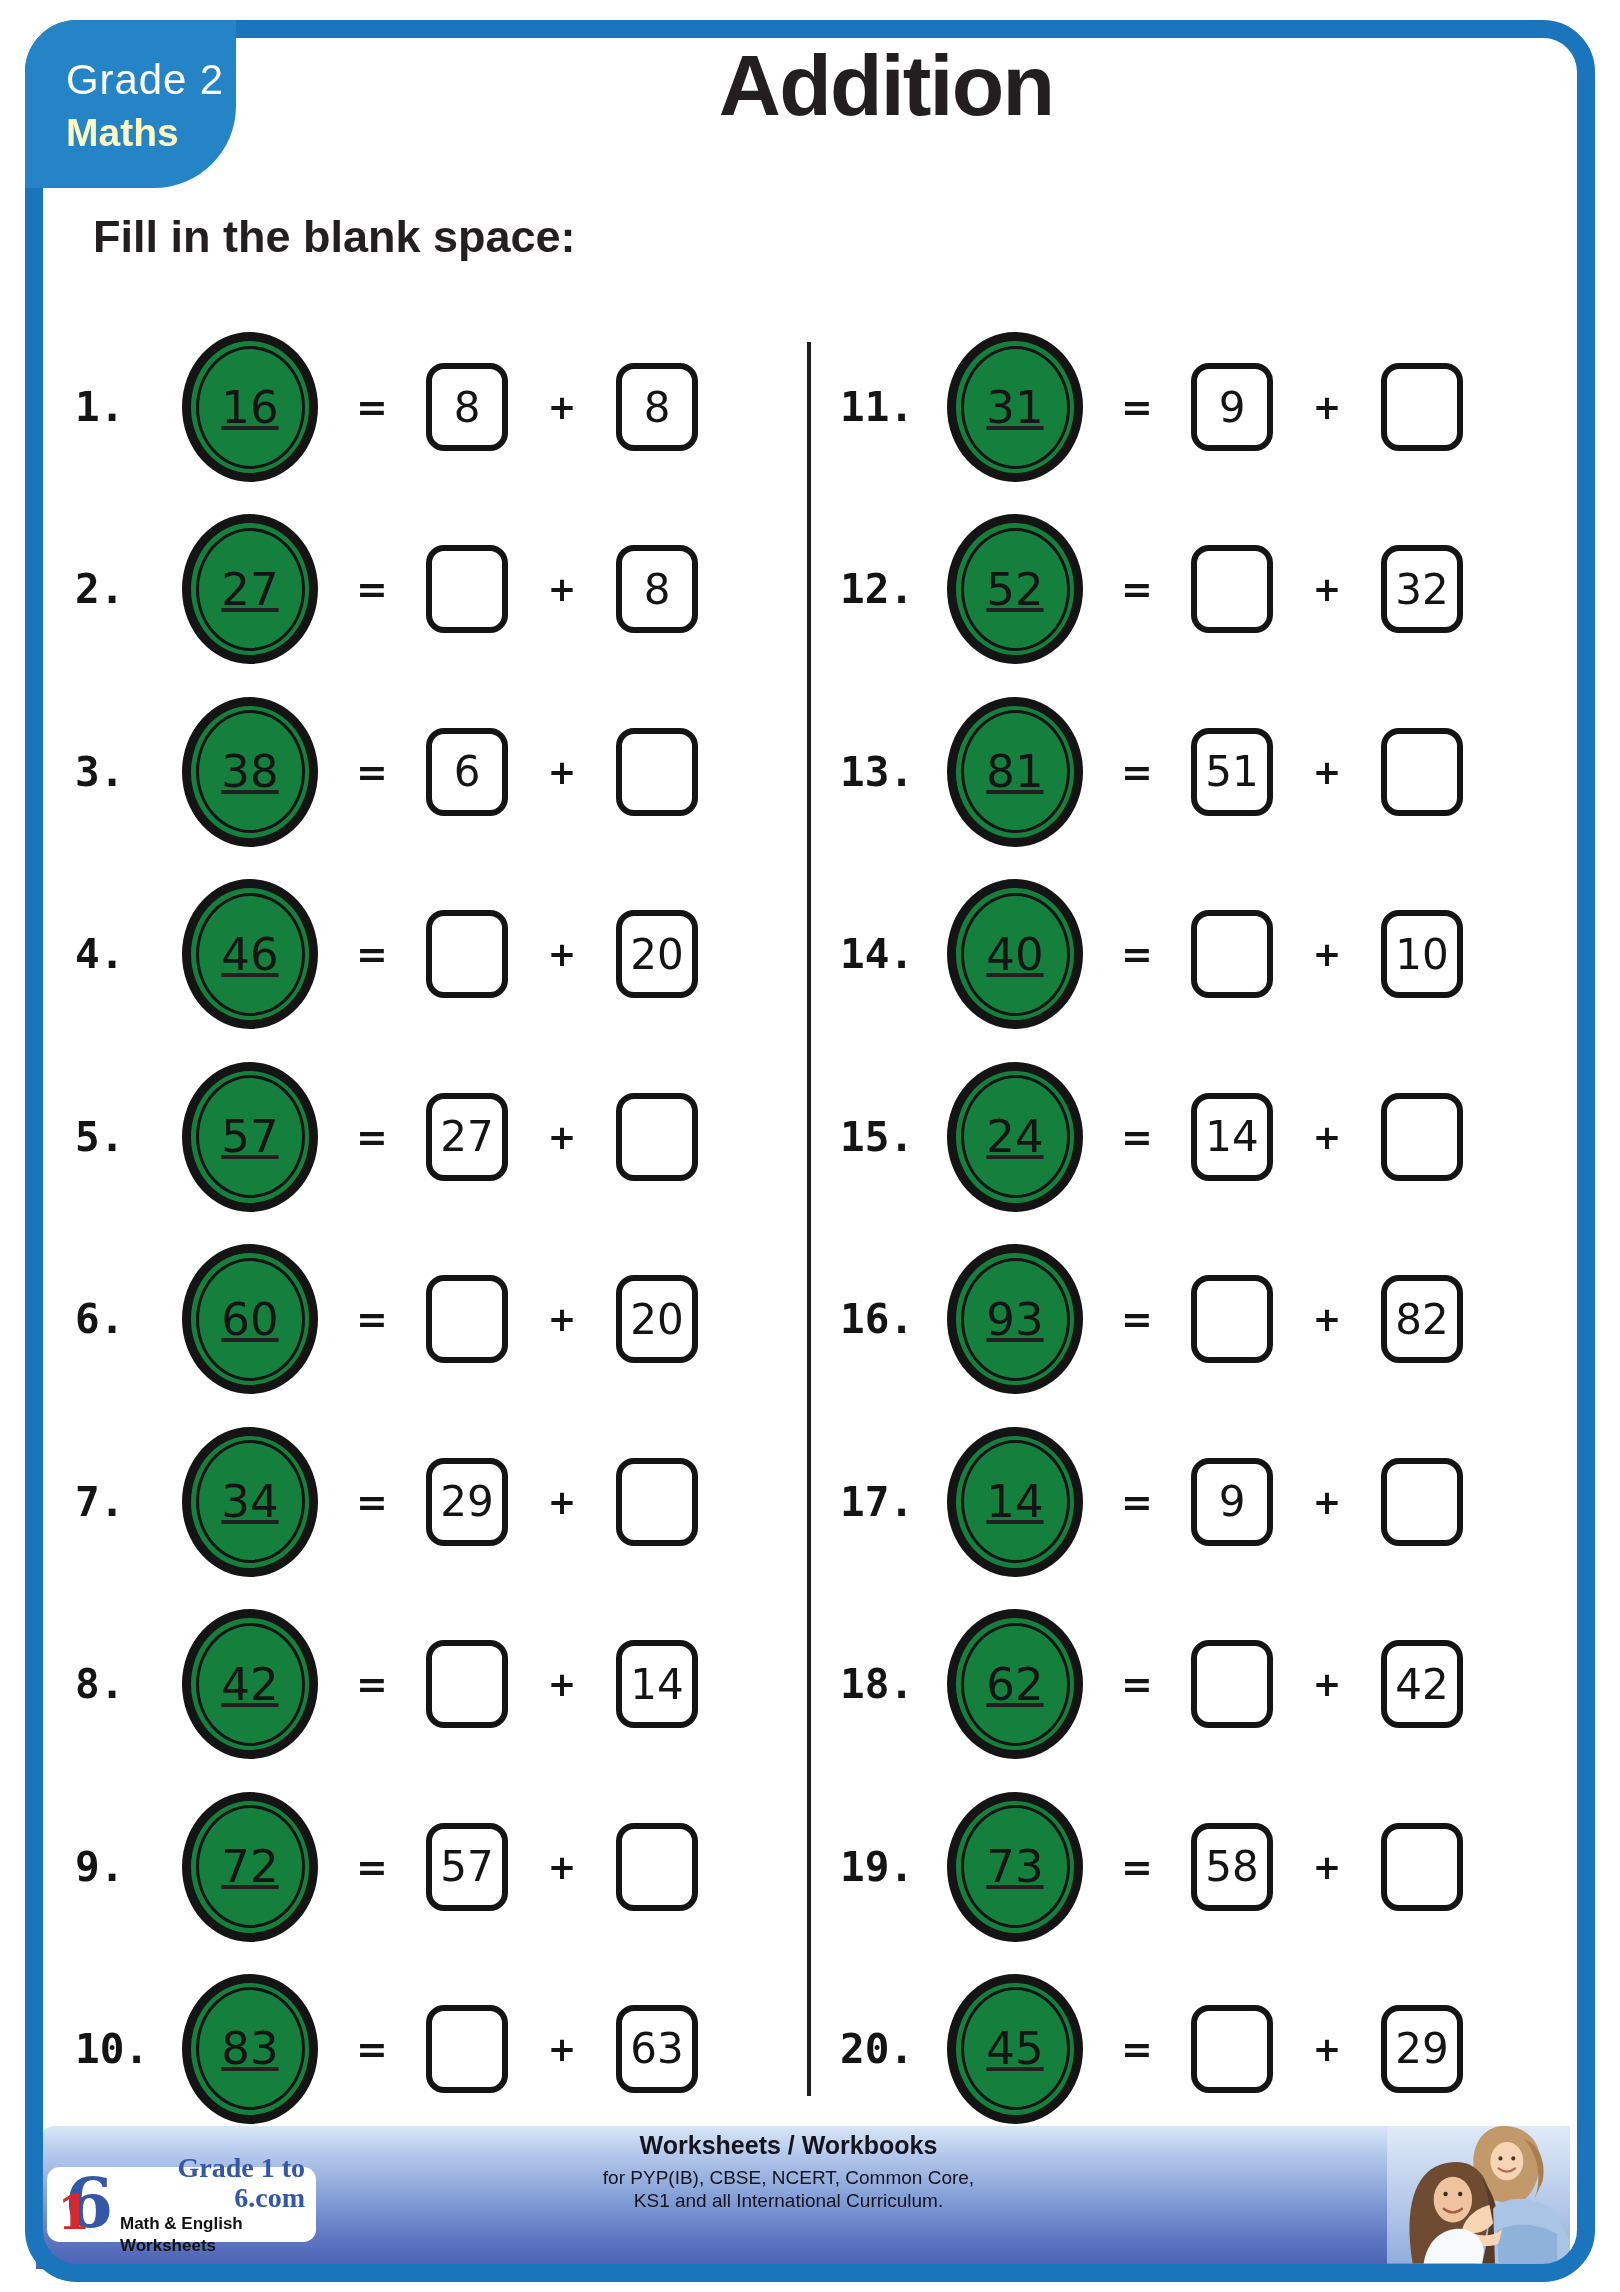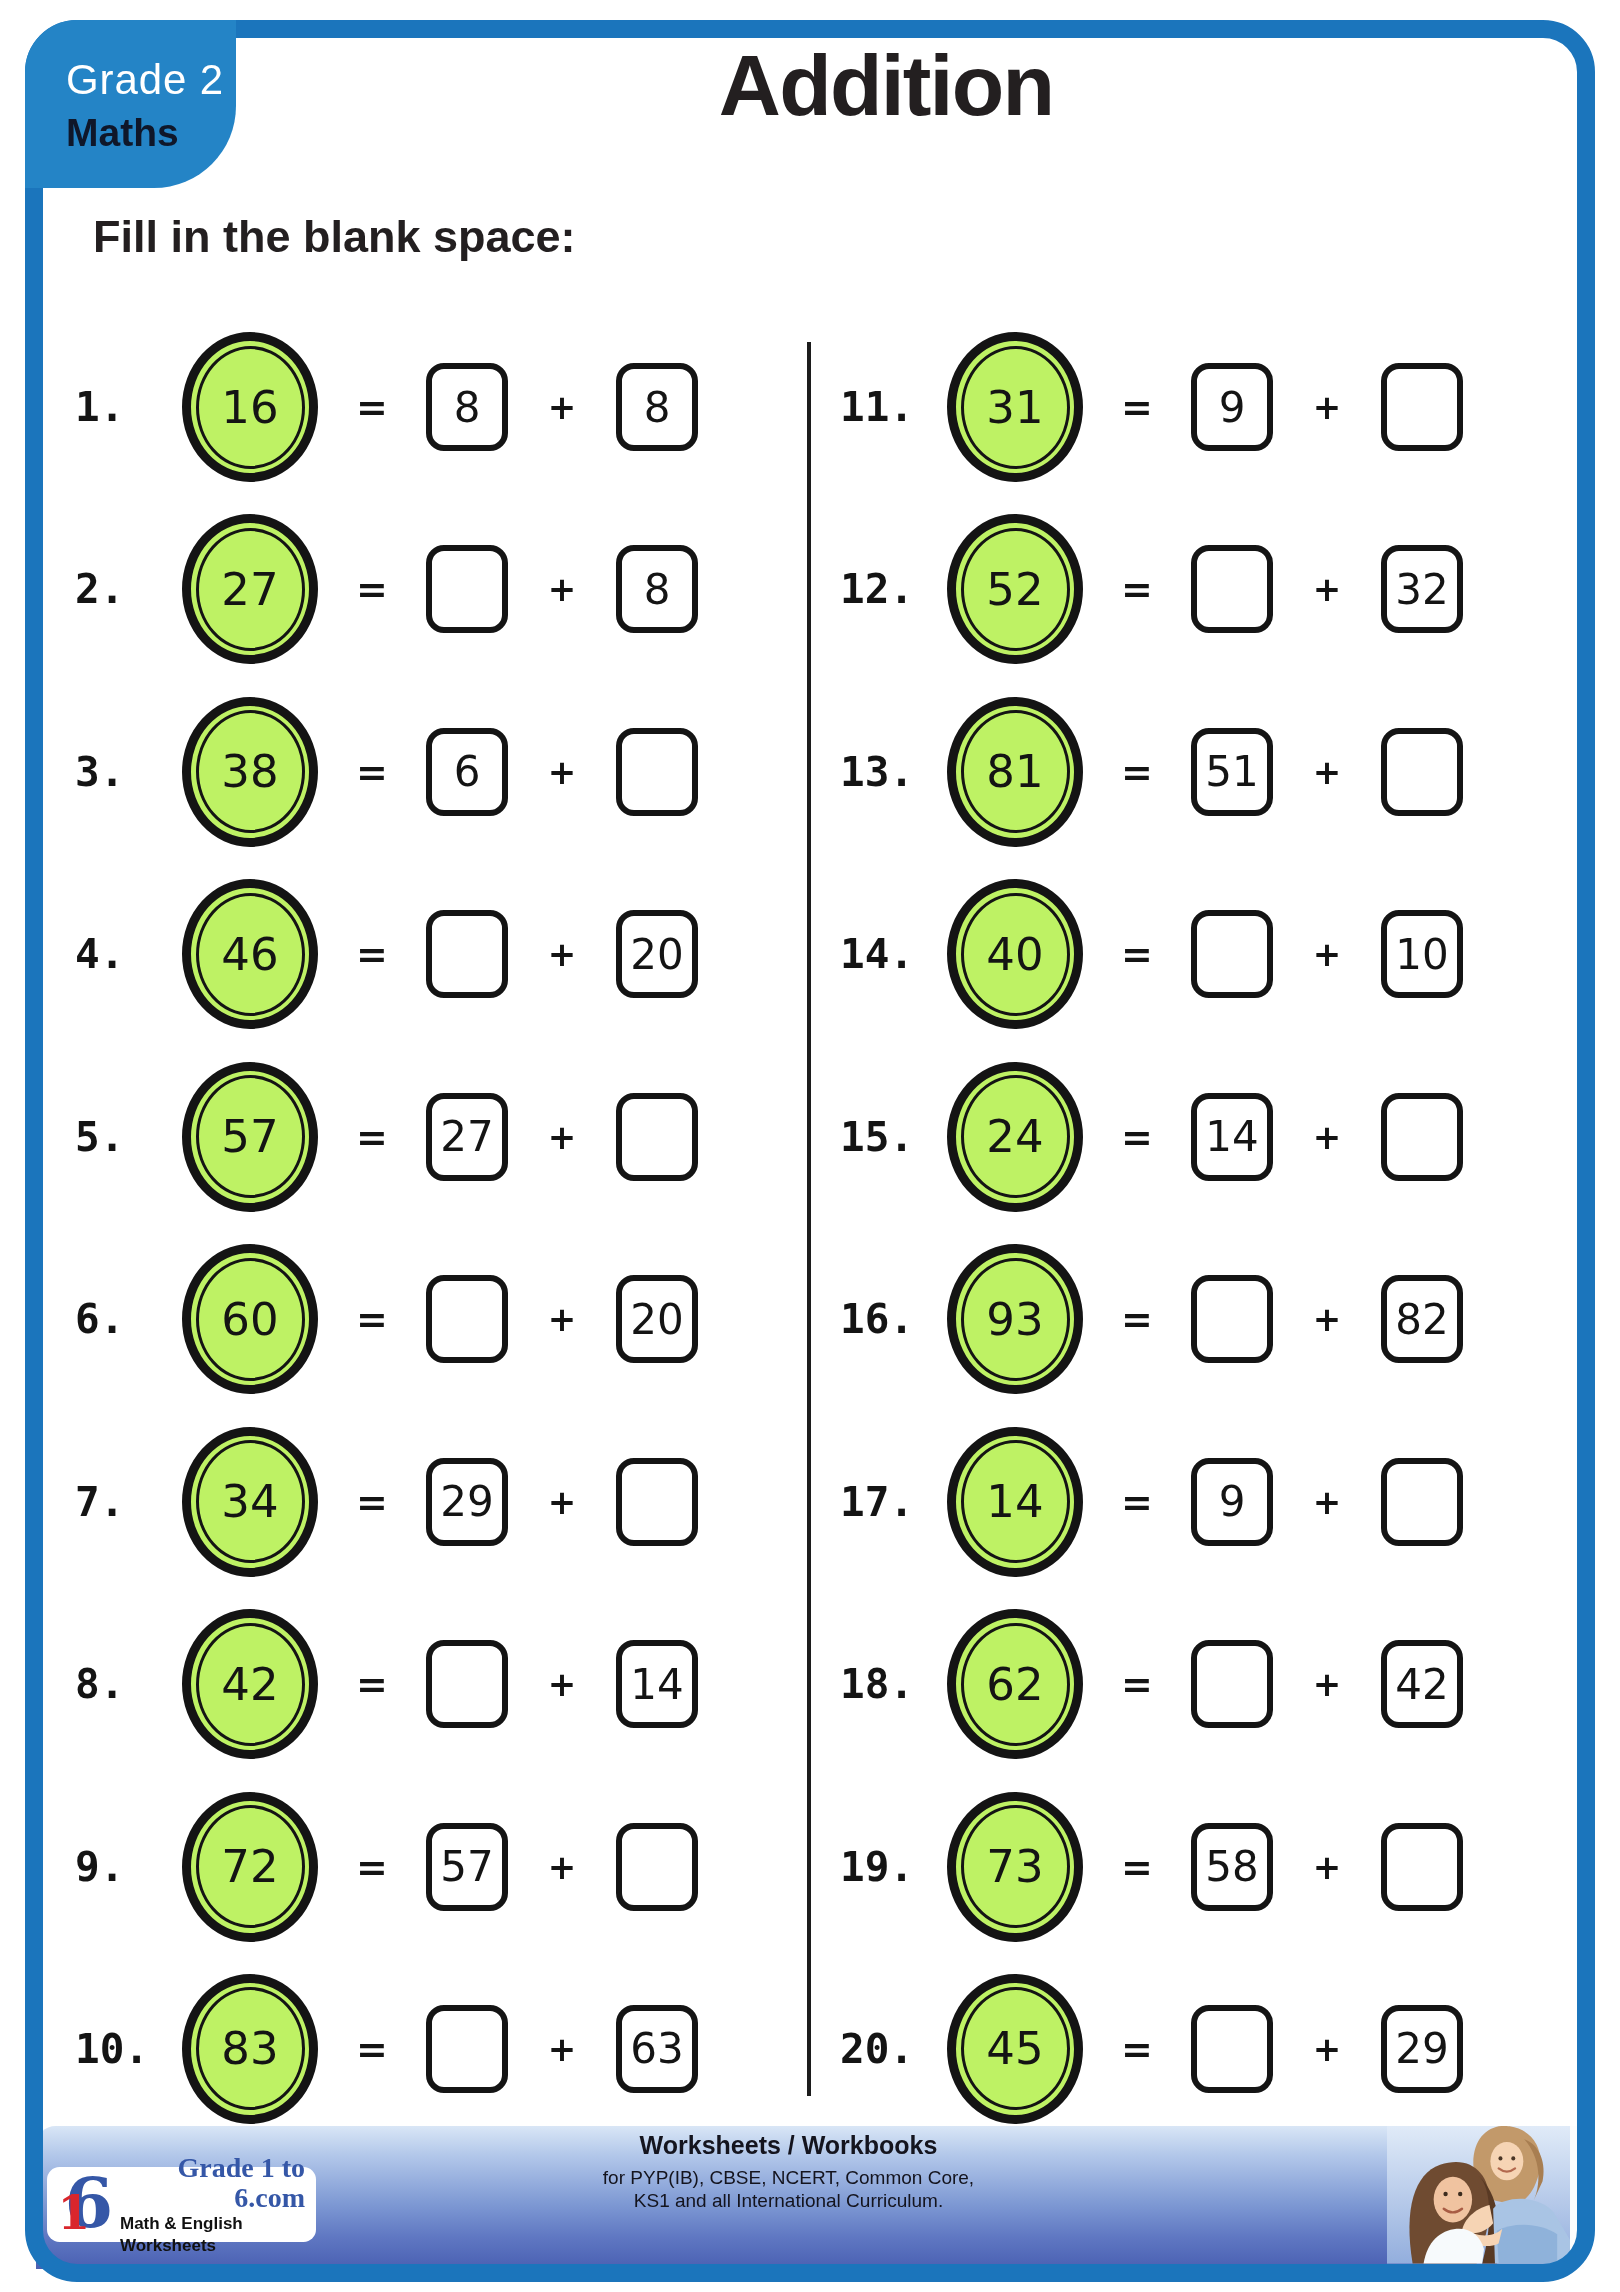--- a/index.html
+++ b/index.html
@@ -28,21 +28,21 @@
 
   
   .badge{
     position:absolute;left:25px;top:19.7px;width:211px;height:168px;
     background:var(--badge-blue);
     border-radius:52px 0 82px 0;
     z-index:6;
     padding:36px 0 0 41px;
   }
   .badge-grade{font-size:42px;font-weight:400;color:#ffffff;letter-spacing:0.9px;}
-  .badge-subject{font-size:39px;font-weight:700;color:#0f172a;margin-top:7.2px;}
+  .badge-subject{font-size:39px;font-weight:700;color:#fef9c3;margin-top:7.2px;}
 
   .title{
     position:absolute;top:36px;left:0;right:0;text-align:center;
     transform:translateX(76px);
     font-size:86px;font-weight:800;letter-spacing:-1.8px;color:var(--ink);
     z-index:2;
   }
   .instruction{
     position:absolute;left:93px;top:211px;
     font-size:45px;font-weight:700;color:var(--ink);z-index:2;
@@ -62,21 +62,21 @@
   .col-right{left:840px;}
 
   .row{height:158px;display:flex;align-items:center;}
   .row-num{
     width:107px;flex-shrink:0;
     font-family:"DejaVu Sans Mono",monospace;font-weight:700;font-size:41px;color:#141414;
   }
   .circle{
     width:136px;height:150px;flex-shrink:0;position:relative;
     border:9.9px solid #141414;border-radius:50%;
-    display:flex;align-items:center;justify-content:center;background:#bef264;
+    display:flex;align-items:center;justify-content:center;background:#15803d;text-decoration:underline;
   }
   .circle-inner{position:absolute;inset:4.5px;border:3.6px solid #141414;border-radius:50%;}
   .circle-val{font-family:"DejaVu Sans",sans-serif;font-size:45px;color:#141414;position:relative;}
   .op{flex:1;text-align:center;font-family:"DejaVu Sans",sans-serif;font-weight:700;color:#141414;}
   .equals{font-size:38px;}
   .plus{font-size:34px;}
   .nbox{
     width:82px;height:88px;flex-shrink:0;
     border:6.3px solid #141414;border-radius:18px;background:#fff;
     display:flex;align-items:center;justify-content:center;

